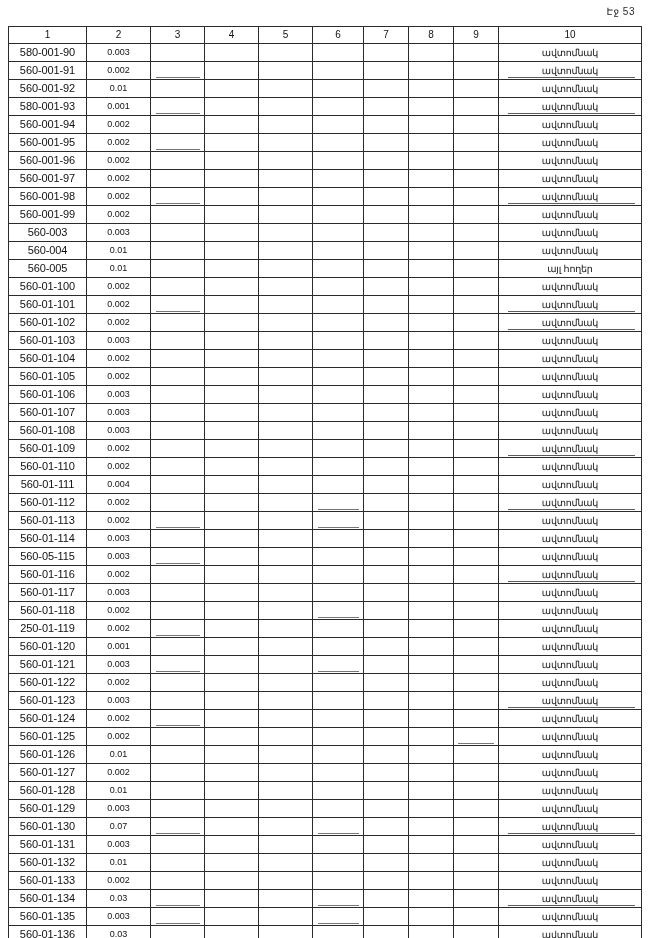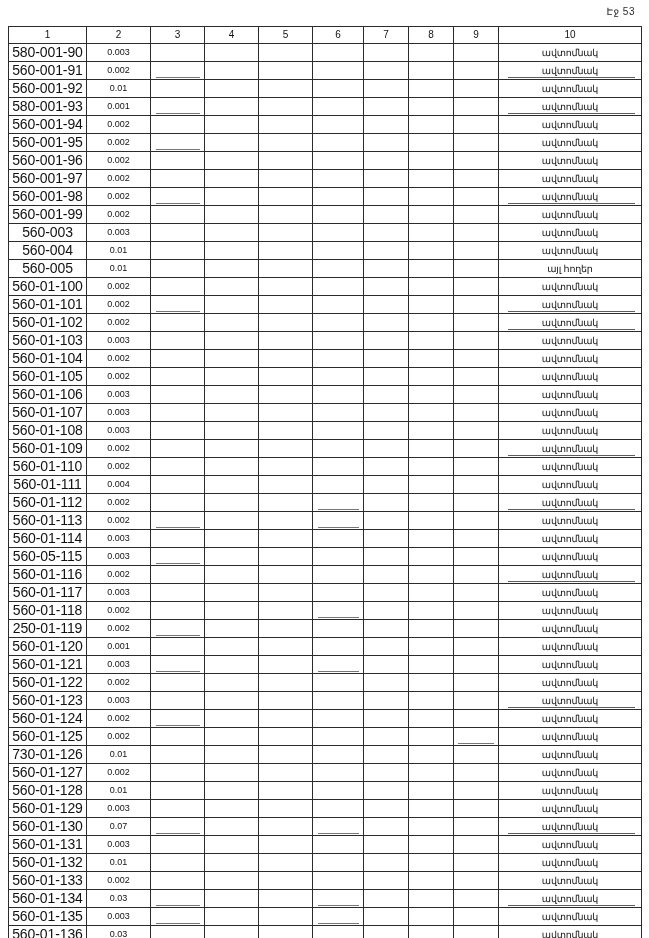--- a/index.html
+++ b/index.html
@@ -65,21 +65,21 @@
   col.c3 { width: 54px; }
   col.c4 { width: 54px; }
   col.c5 { width: 54px; }
   col.c6 { width: 51px; }
   col.c7 { width: 45px; }
   col.c8 { width: 45px; }
   col.c9 { width: 45px; }
   col.c10 { width: 143px; }
 
   td.code {
-    font-size: 14px;
+    font-size: 11px;
     text-align: left;
     padding-left: 3px;
     letter-spacing: -0.1px;
   }
   td.num {
     font-size: 9px;
   }
   td.note {
     font-size: 9.5px;
     letter-spacing: -0.2px;
@@ -630,21 +630,21 @@
             <td></td>
             <td></td>
             <td></td>
             <td></td>
             <td></td>
             <td></td>
             <td class="smudge"></td>
             <td class="note">ավտոմնակ</td>
           </tr>
           <tr>
-            <td class="code">730-01-126</td>
+            <td class="code">560-01-126</td>
             <td class="num">0.01</td>
             <td></td>
             <td></td>
             <td></td>
             <td></td>
             <td></td>
             <td></td>
             <td></td>
             <td class="note">ավտոմնակ</td>
           </tr>

